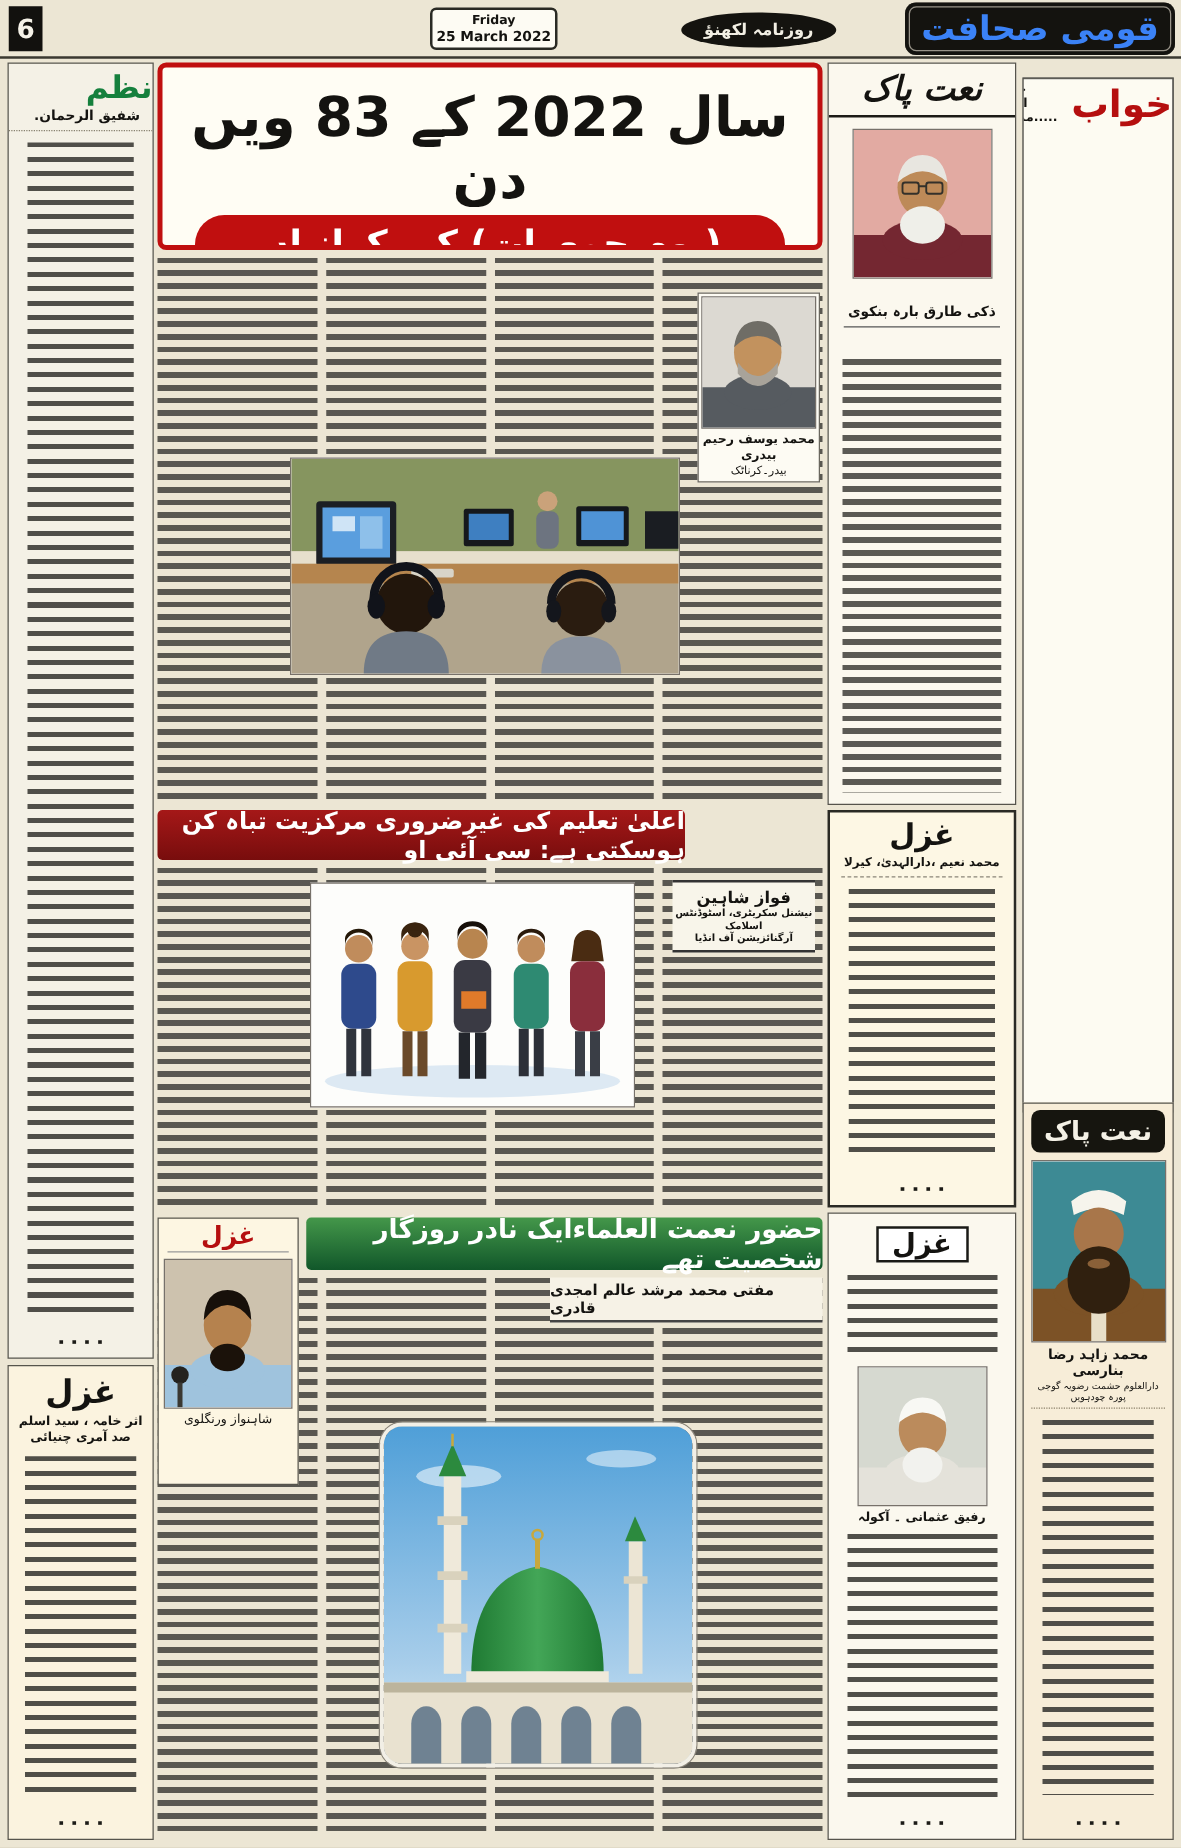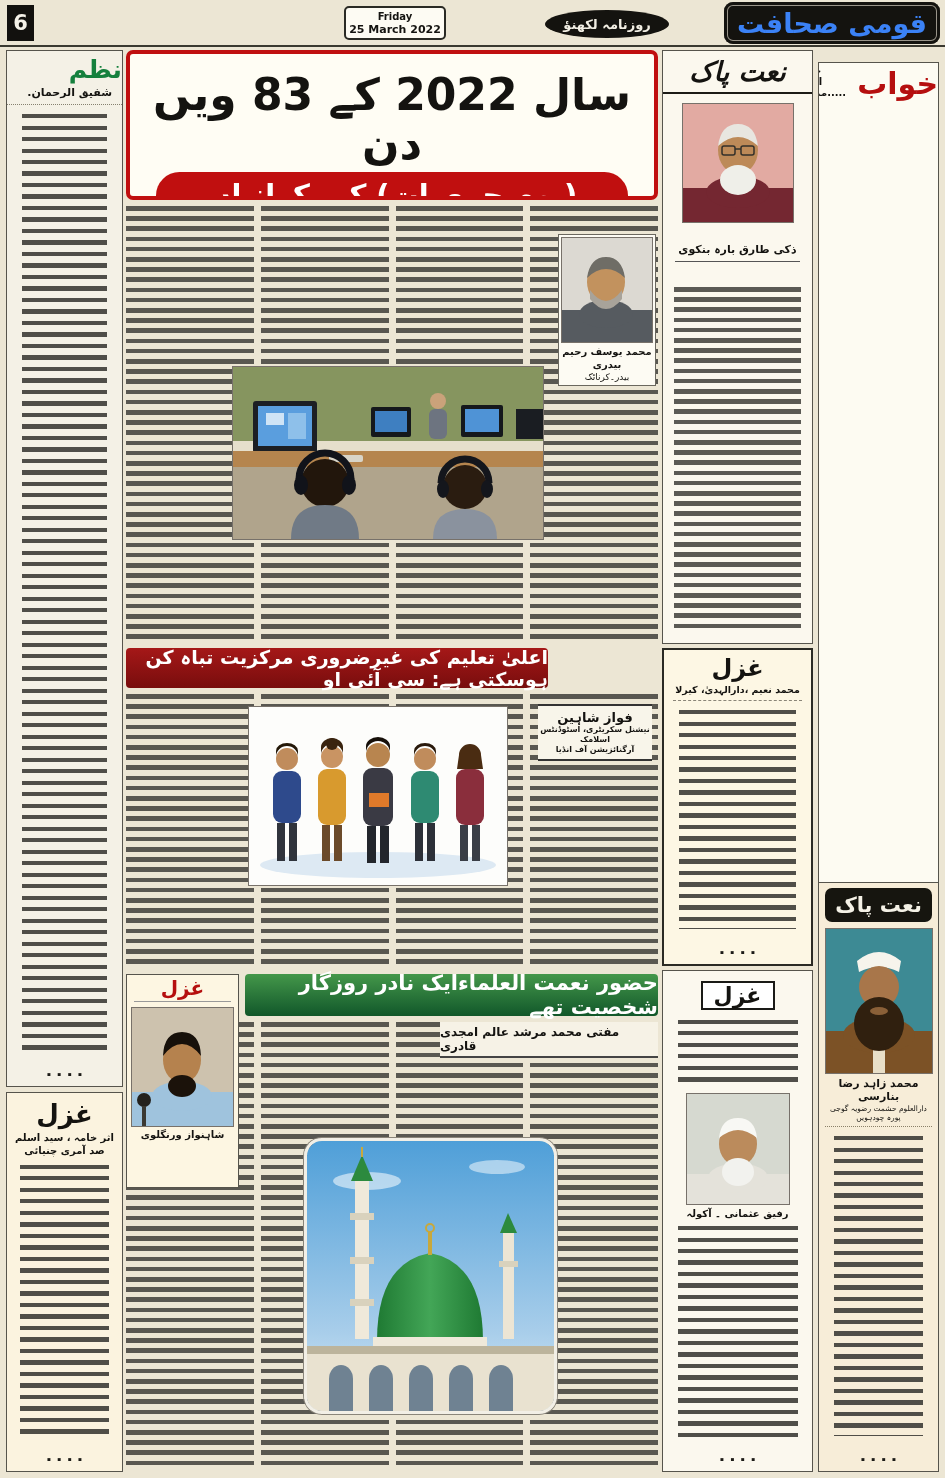--- a/index.html
+++ b/index.html
@@ -78,21 +78,21 @@
 #naatright .photo{width:108px;height:146px;margin:1px auto 3px}
 #naatright .poet{font-size:11px;font-weight:bold;text-align:center}
 #naatright .sub{font-size:7.5px;text-align:center;line-height:9px;padding:1px 5px 4px;border-bottom:1px dotted #8a8068;margin:0 6px}
 #naatright .fill{flex:1;margin:9px 15px}
 
 #bottom{left:126px;top:970px;width:532px;height:502px}
 #botcols{left:0;top:52px;width:532px;height:446px}
 #ghphoto{left:0;top:4px;width:113px;height:214px;background:#fdf6e2;border:1px solid #56544c;text-align:center}
 #ghphoto .title{color:#b50f0f;font-size:20px;font-weight:bold;padding:1px 0;border-bottom:1px solid #999;margin:0 7px}
 #ghphoto .photo{width:103px;height:120px;margin:5px auto 2px}
-#ghphoto .caption{font-size:10px;font-weight:bold}
+#ghphoto .caption{font-size:10px;font-weight:normal}
 #greenbar{left:119px;top:4px;width:413px;height:42px;background:linear-gradient(180deg,#44974a,#11572a);border-radius:4px;color:#fff;font-size:21px;font-weight:bold;display:flex;align-items:center;justify-content:center}
 #botbyline{right:0;top:52px;width:218px;text-align:left;font-size:12px;font-weight:bold;background:#f6f2e6;border-bottom:2px solid #444;padding:3px 0}
 #mosque{left:178px;top:168px;width:253px;height:276px;border-radius:18px;border:3px solid #f2efe6;box-shadow:0 0 0 1px #8a857a;overflow:hidden}
 </style>
 </head>
 <body>
 
 <div id="page">
 
   <div id="hdr" class="abs">

